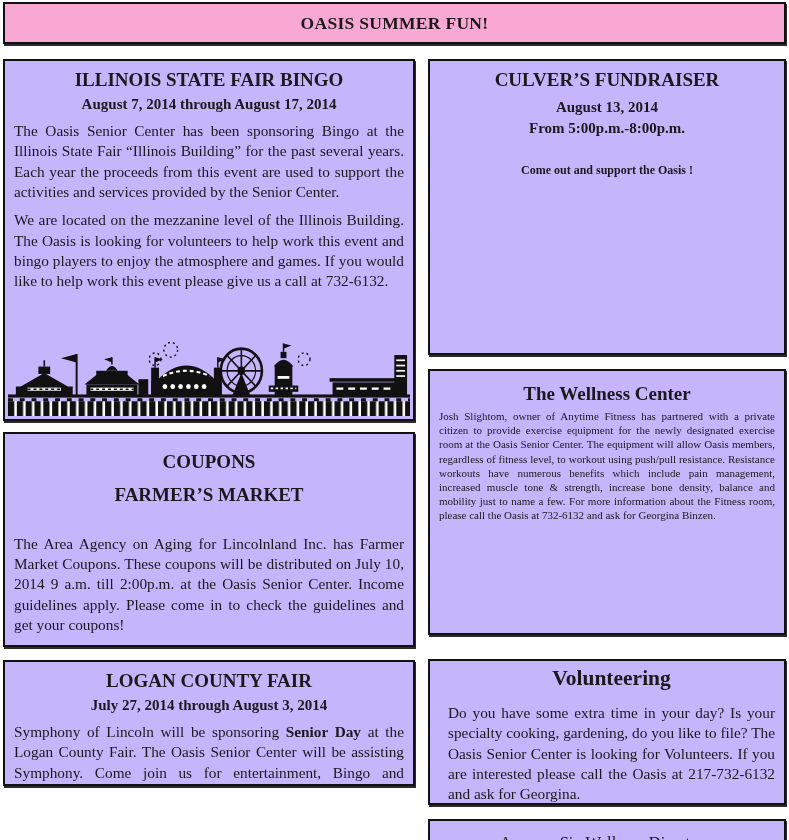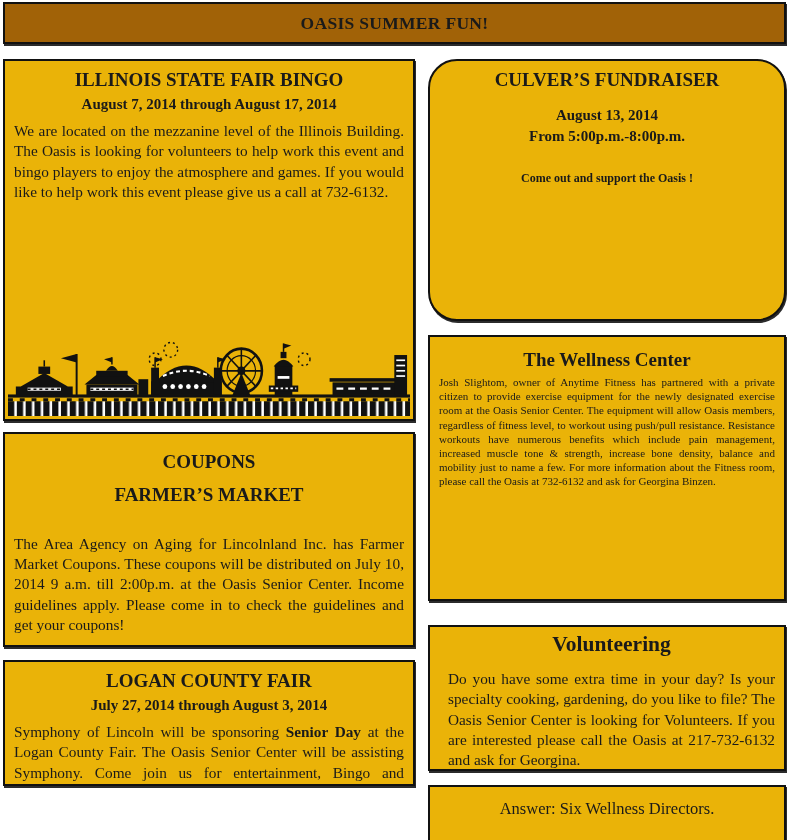--- a/index.html
+++ b/index.html
@@ -13,39 +13,39 @@
     overflow: hidden;
   }
   .banner {
     margin: 2px 3px 12px 3px;
     height: 42px;
     border: 2px solid #111;
     box-shadow: 1px 2px 0 0 #2b2b2b;
     display: flex;
     align-items: center;
     justify-content: center;
-    background: #a16207;
+    background: #f9a8d4;
   }
   .banner-title {
     font-size: 17.5px;
     font-weight: bold;
     letter-spacing: 0.3px;
   }
   .columns {
     display: flex;
     padding: 0 3px;
     margin-top: 15px;
     gap: 13px;
   }
   .col-left  { width: 412px; flex: none; }
   .col-right { flex: 1; }
   .box {
     border: 2px solid #111;
     box-shadow: 1px 2px 0 0 #2b2b2b;
-    background: #eab308;
+    background: #c4b5fd;
     padding: 5px 9px;
     position: relative;
     overflow: hidden;
   }
   .box-title {
     font-size: 19px;
     font-weight: bold;
     text-align: center;
     margin-top: 3px;
   }
@@ -67,25 +67,25 @@
   .box-logan   { height: 126px; }
   .box-farmer .box-title { line-height: 1.75; margin-top: 6px; }
   .box-farmer .body-text { margin-top: 22px; }
   .fair-art {
     position: absolute;
     left: 3px; right: 3px; bottom: 3px;
     height: 82px;
   }
   .fair-art svg { width: 100%; height: 100%; display: block; }
   
-  .box-culver   { height: 262px; margin-bottom: 14px; border-radius: 29px; }
+  .box-culver   { height: 296px; margin-bottom: 14px; }
   .box-wellness { height: 266px; margin-bottom: 24px; }
   .box-volunteer{ height: 146px; margin-bottom: 14px; padding-left: 18px; }
   .box-answer   { height: 60px; display: flex; align-items: flex-start; justify-content: center; padding-top: 12px; }
-  .box-culver .date-line { margin-top: 16px; }
+  .box-culver .date-line { margin-top: 8px; }
   .box-culver .time-line { margin-top: 4px; }
   .cta-line {
     font-size: 12px;
     font-weight: bold;
     text-align: center;
     margin-top: 26px;
   }
   .box-wellness .box-title { margin-top: 7px; }
   .box-wellness .body-text { font-size: 11px; line-height: 1.29; margin-top: 4px; }
   .box-volunteer .box-title { font-size: 21.5px; margin-top: 0; }
@@ -99,20 +99,21 @@
   <span class="banner-title">OASIS SUMMER FUN!</span>
 </div>
 
 <div class="columns">
 
   <div class="col-left">
 
     <div class="box box-bingo">
       <div class="box-title">ILLINOIS STATE FAIR BINGO</div>
       <div class="date-line">August 7, 2014  through August 17, 2014</div>
+      <p class="body-text">The Oasis Senior Center has been sponsoring Bingo at the Illinois State Fair “Illinois Building” for the past several years. Each year the proceeds from this event are used to support the activities and services provided by the Senior Center.</p>
       <p class="body-text">We are located on the  mezzanine level of the Illinois Building. The Oasis is looking for volunteers to help work this event and bingo players to enjoy the atmosphere and games. If you would like to help work this event please give us a call at 732-6132.</p>
       <div class="fair-art">
         <svg viewBox="0 0 410 78" preserveAspectRatio="none" aria-hidden="true">
           <defs>
             <pattern id="slats" width="9" height="14" patternUnits="userSpaceOnUse">
               <rect width="9" height="14" fill="#111"></rect>
               <rect x="6.4" width="2.6" height="14" fill="#fff"></rect>
             </pattern>
           </defs>
 

